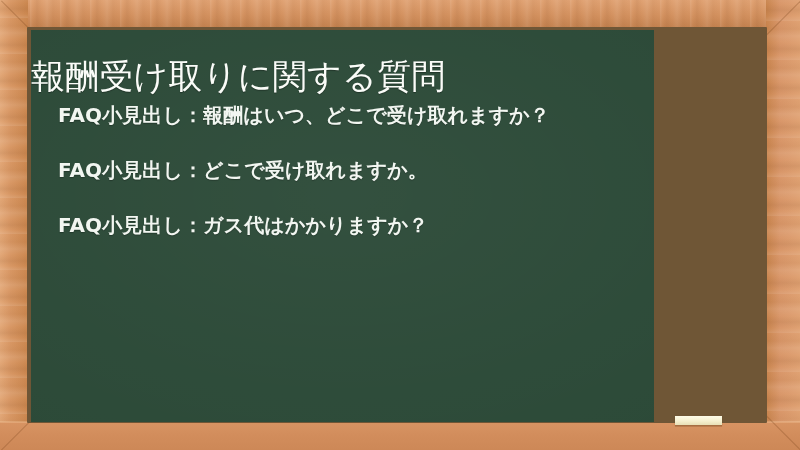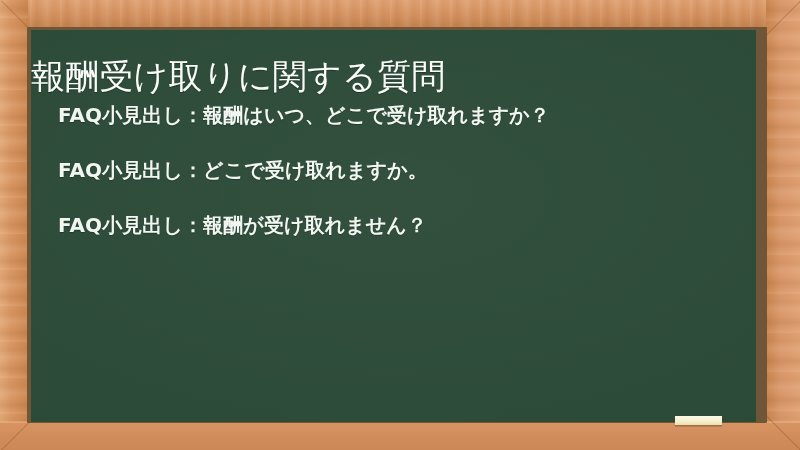--- a/index.html
+++ b/index.html
@@ -118,21 +118,21 @@
   .board-bevel {
     position: absolute;
     left: 27px;  top: 27px;
     width: 740px; height: 396px;
     background: #6f5636;
     border-radius: 1px;
   }
   .board {
     position: absolute;
     left: 31px;  top: 30px;
-    width: 725px; height: 392px;
+    width: 623px; height: 392px;
     background: #2c4a38;
     overflow: hidden;
   }
   .board-vignette {
     position: absolute;
     inset: 0;
     background:
       radial-gradient(ellipse 120% 110% at 50% 42%,
         rgba(255,255,255,0.035) 0%,
         rgba(255,255,255,0.012) 45%,
@@ -232,21 +232,21 @@
   <div class="board">
     <div class="board-vignette"></div>
 
     <div class="content">
 
       <h1 class="page-title">報酬受け取りに関する質問</h1>
 
       <ul class="faq-list">
         <li class="faq-item">FAQ小見出し：報酬はいつ、どこで受け取れますか？</li>
         <li class="faq-item">FAQ小見出し：どこで受け取れますか。</li>
-        <li class="faq-item">FAQ小見出し：報酬が受け取れません？</li>
+        <li class="faq-item">FAQ小見出し：ガス代はかかりますか？</li>
       </ul>
 
     </div>
   </div>
 
   <div class="chalk-shadow"></div>
   <div class="chalk"></div>
 
 </div>
 

